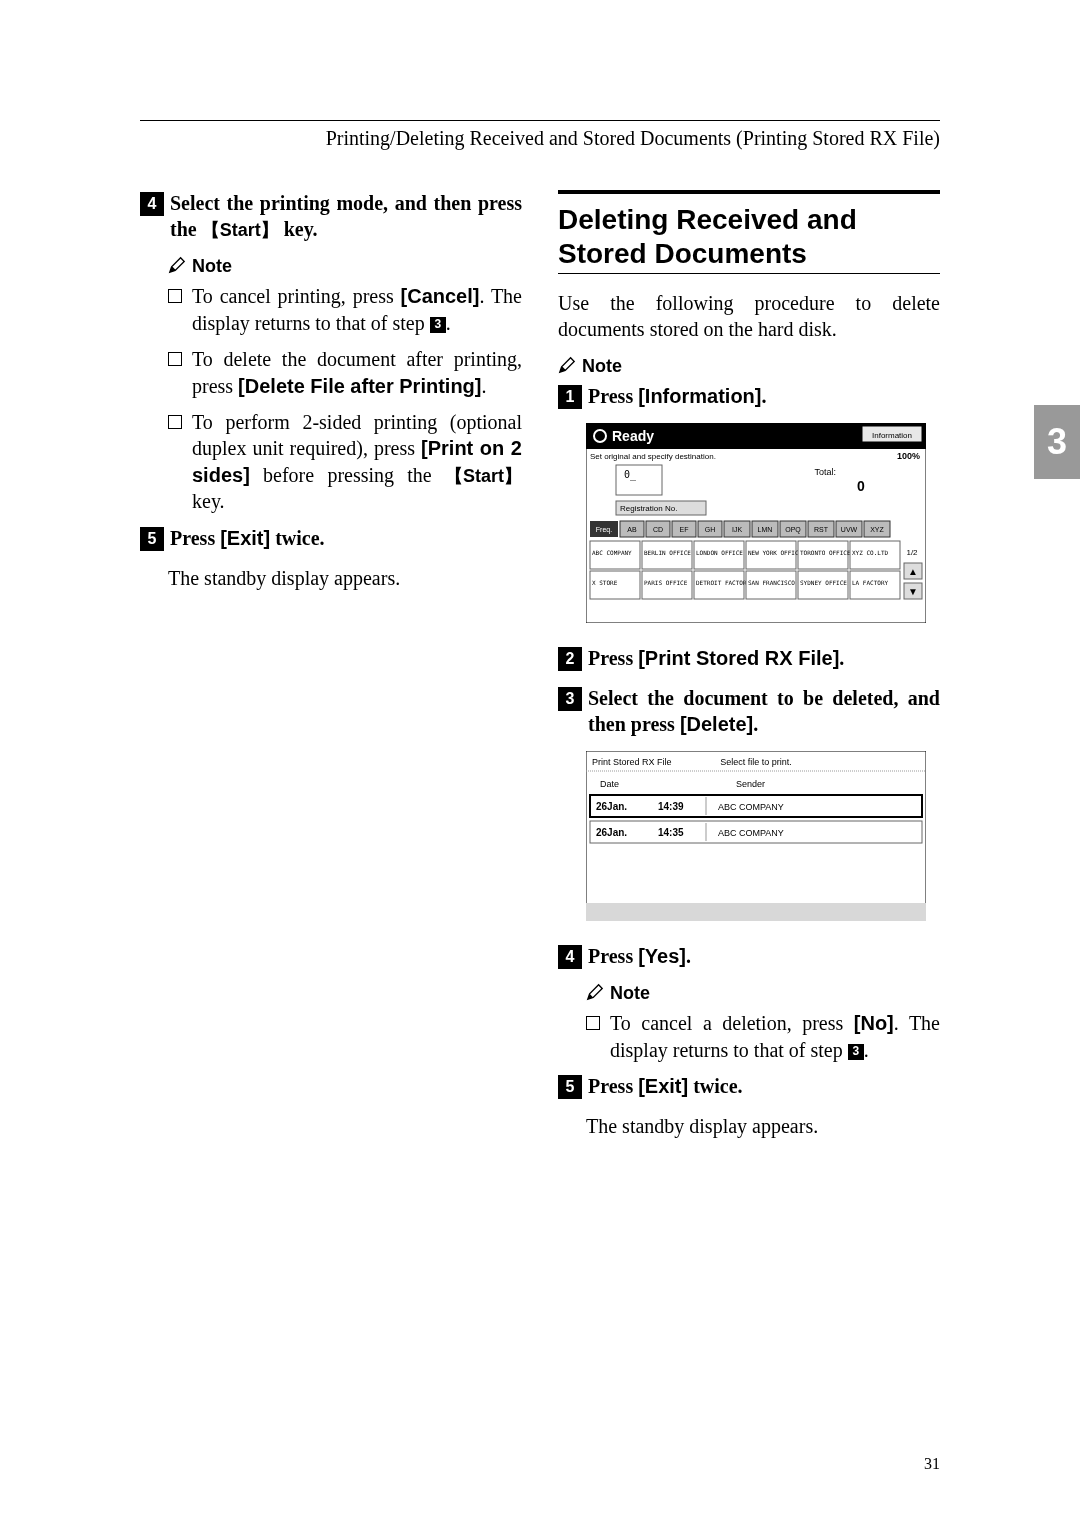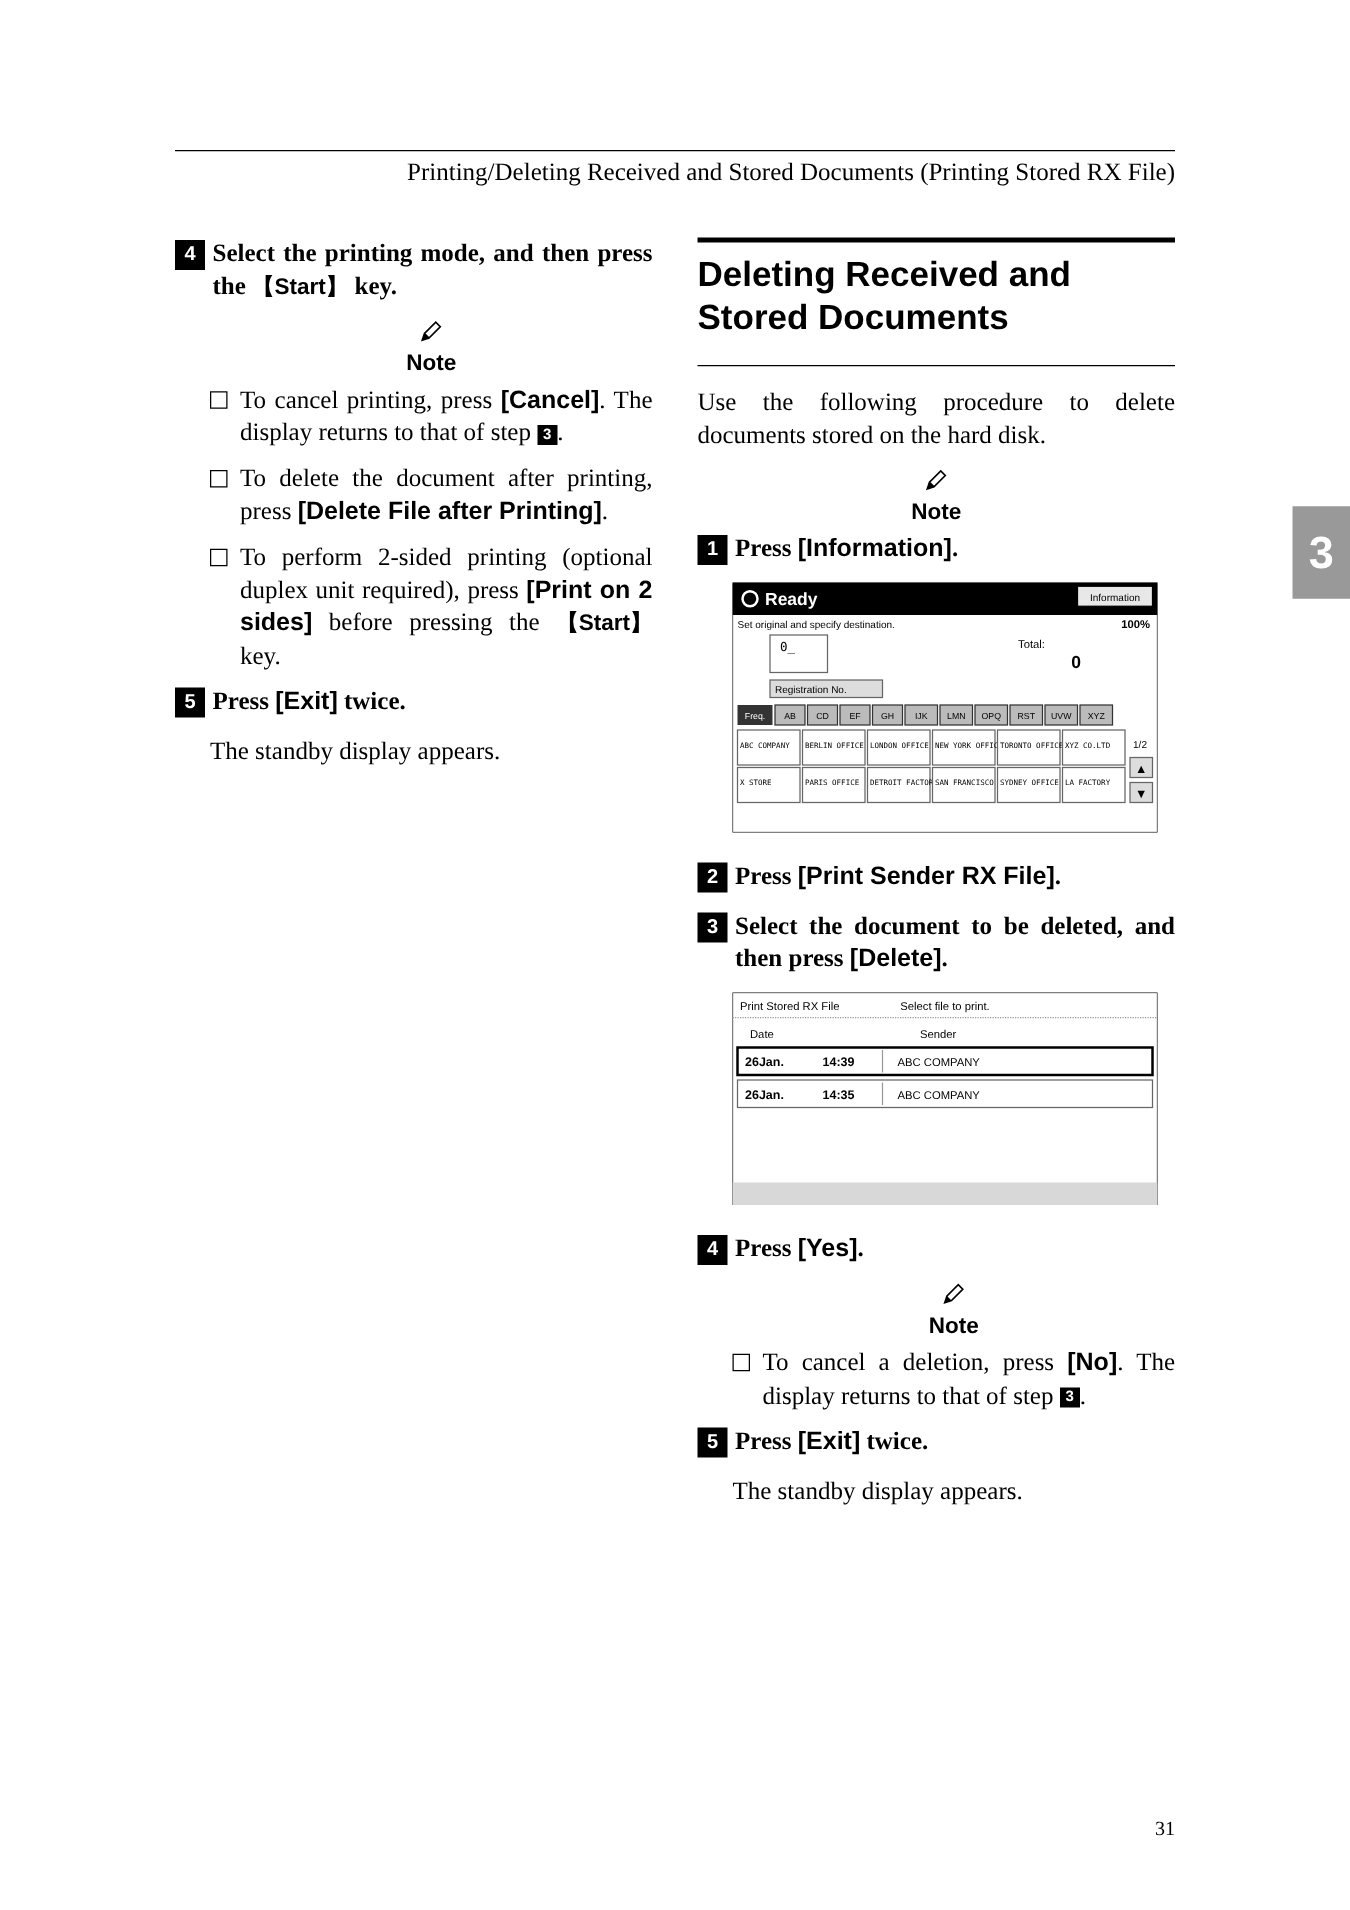--- a/index.html
+++ b/index.html
@@ -66,24 +66,23 @@
     font-size: 18px;
   }
   .bracket-key::before { content: "【"; }
   .bracket-key::after { content: "】"; }
   .ui-label {
     font-family: Arial, sans-serif;
     font-weight: bold;
   }
   .note-head {
     display: flex;
-    align-items: center;
+    align-items: flex-start;
     gap: 6px;
     margin: 12px 0 6px 28px;
-    flex-direction: column;
   }
   .note-head.no-indent { margin-left: 0; }
   .pencil-icon {
     width: 18px;
     height: 18px;
   }
   .note-label {
     font-family: Arial, sans-serif;
     font-weight: bold;
     font-size: 18px;
@@ -128,21 +127,21 @@
     font-weight: bold;
     vertical-align: middle;
   }
   .section-title {
     font-family: Arial, sans-serif;
     font-weight: bold;
     font-size: 28px;
     line-height: 1.2;
     border-top: 4px solid #000;
     border-bottom: 1.5px solid #000;
-    padding: 9px 0 22px 0;
+    padding: 9px 0 3px 0;
     margin-bottom: 16px;
   }
   .screenshot {
     width: 100%;
     margin: 8px 0 22px 28px;
     max-width: 340px;
     border-radius: 28px;
   }
   .screenshot svg { display: block; width: 100%; }
   .side-tab {
@@ -328,21 +327,21 @@
             <text x="327" y="152" font-size="10" text-anchor="middle">▲</text>
           <rect x="318" y="160" width="18" height="16" fill="#ddd" stroke="#666"></rect>
             <text x="327" y="172" font-size="10" text-anchor="middle">▼</text>
         </svg>
       </div>
 
       <div class="step">
         <div class="step-line">
           <span class="step-num">2</span>
           <span class="step-text">
-            <span>Press </span><span class="ui-label">[Print Sender RX File]</span><span>.</span>
+            <span>Press </span><span class="ui-label">[Print Stored RX File]</span><span>.</span>
           </span>
         </div>
       </div>
 
       <div class="step">
         <div class="step-line">
           <span class="step-num">3</span>
           <span class="step-text justify">
             <span>Select the document to be deleted, and then press </span><span class="ui-label">[Delete]</span><span>.</span>
           </span>

